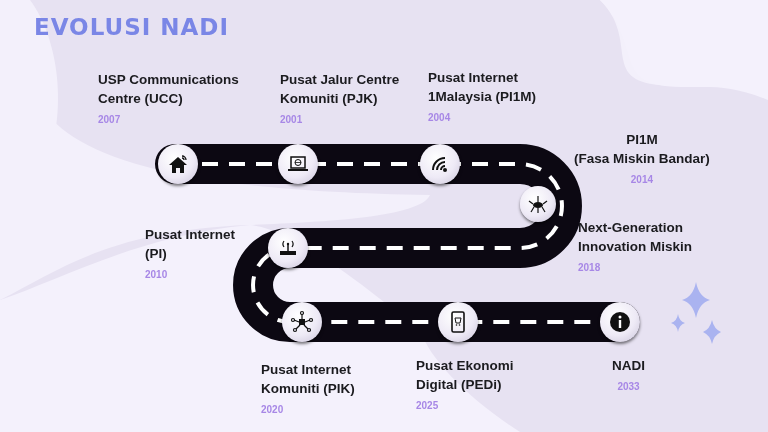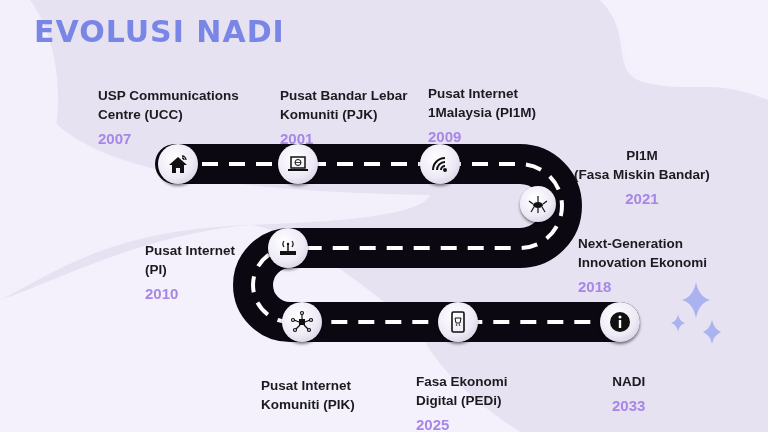--- a/index.html
+++ b/index.html
@@ -5,30 +5,29 @@
   html, body { margin: 0; padding: 0; }
   body {
     width: 768px; height: 432px; overflow: hidden; position: relative;
     background: #f3f0fb;
     font-family: "Liberation Sans", "DejaVu Sans", sans-serif;
   }
   .bg { position: absolute; left: 0; top: 0; width: 768px; height: 432px; }
   .title {
     position: absolute; left: 34px; top: 14px;
     font-family: "DejaVu Sans", sans-serif; font-weight: bold;
-    font-size: 30px; letter-spacing: 1px; color: #7a86e6;
+    font-size: 23px; letter-spacing: 1px; color: #7a86e6;
   }
   .label { position: absolute; }
   .label .name {
     font-weight: bold; font-size: 13.5px; line-height: 19px; color: #1b1b1f;
     white-space: pre-line;
-    margin-top: 16px;
   }
   .label .year {
-    font-weight: bold; font-size: 15px; color: #a787e6; margin-top: 6px;
+    font-weight: bold; font-size: 10px; color: #a787e6; margin-top: 6px;
   }
   .road { position: absolute; left: 0; top: 0; width: 768px; height: 432px; }
   .node {
     position: absolute; width: 40px; height: 40px; border-radius: 50%;
     background: radial-gradient(circle at 40% 35%, #ffffff 0%, #eeeaf6 55%, #c9c3d8 100%);
     box-shadow: 0 2px 3px rgba(0,0,0,0.5);
     display: flex; align-items: center; justify-content: center;
   }
   .node svg { width: 24px; height: 24px; }
   .sparkles { position: absolute; left: 668px; top: 282px; }
@@ -127,50 +126,51 @@
       <rect x="10.8" y="10" width="2.4" height="8" fill="#fff"></rect>
     </svg>
 </div>
 
 <div class="label" style="left:98px;top:70px;">
   <div class="name">USP Communications
 Centre (UCC)</div>
   <div class="year">2007</div>
 </div>
 <div class="label" style="left:280px;top:70px;">
-  <div class="name">Pusat Bandar Lebar
+  <div class="name">Pusat Jalur Centre
 Komuniti (PJK)</div>
   <div class="year">2001</div>
 </div>
 <div class="label" style="left:428px;top:68px;">
   <div class="name">Pusat Internet
 1Malaysia (PI1M)</div>
-  <div class="year">2009</div>
+  <div class="year">2004</div>
 </div>
 <div class="label" style="left:574px;top:130px;text-align:center;">
   <div class="name">PI1M
 (Fasa Miskin Bandar)</div>
-  <div class="year">2021</div>
+  <div class="year">2014</div>
 </div>
 <div class="label" style="left:578px;top:218px;">
   <div class="name">Next-Generation
-Innovation Ekonomi</div>
+Innovation Miskin</div>
   <div class="year">2018</div>
 </div>
 <div class="label" style="left:145px;top:225px;">
   <div class="name">Pusat Internet
 (PI)</div>
   <div class="year">2010</div>
 </div>
 <div class="label" style="left:261px;top:360px;">
   <div class="name">Pusat Internet
 Komuniti (PIK)</div>
+  <div class="year">2020</div>
 </div>
 <div class="label" style="left:416px;top:356px;">
-  <div class="name">Fasa Ekonomi
+  <div class="name">Pusat Ekonomi
 Digital (PEDi)</div>
   <div class="year">2025</div>
 </div>
 <div class="label" style="left:612px;top:356px;text-align:center;">
   <div class="name">NADI</div>
   <div class="year">2033</div>
 </div>
 
 <svg class="sparkles" width="60" height="70" viewBox="0 0 60 70">
   <path d="M28 0 Q31 15 42 18 Q31 21 28 36 Q25 21 14 18 Q25 15 28 0 Z" fill="#aab3f0"></path>

